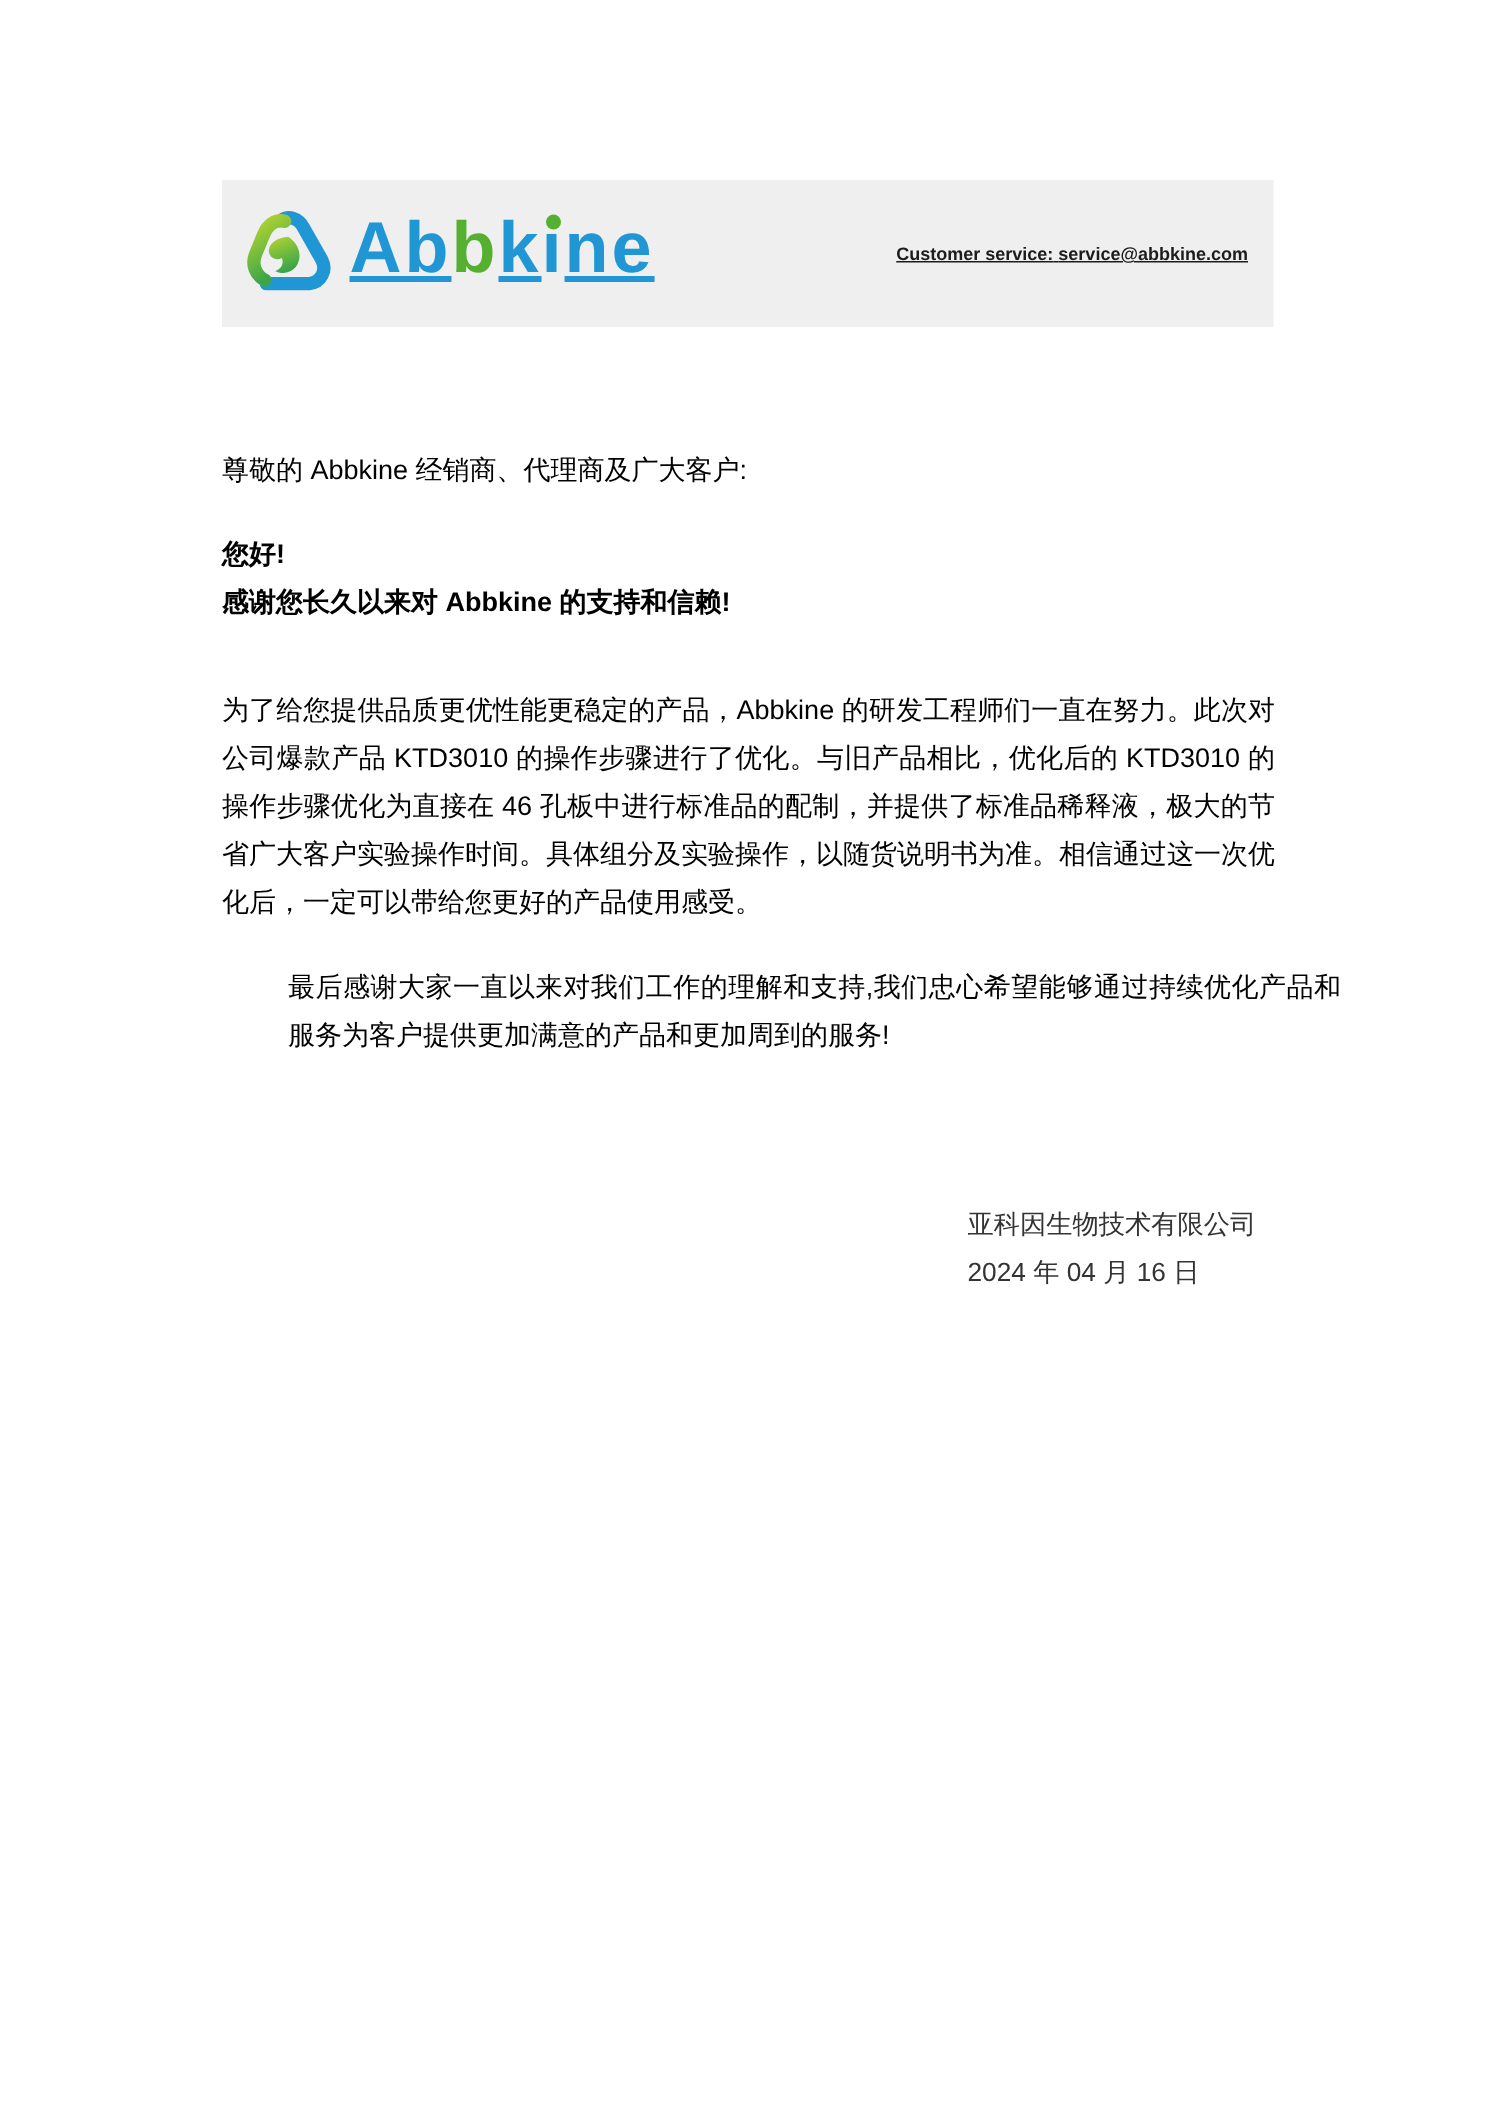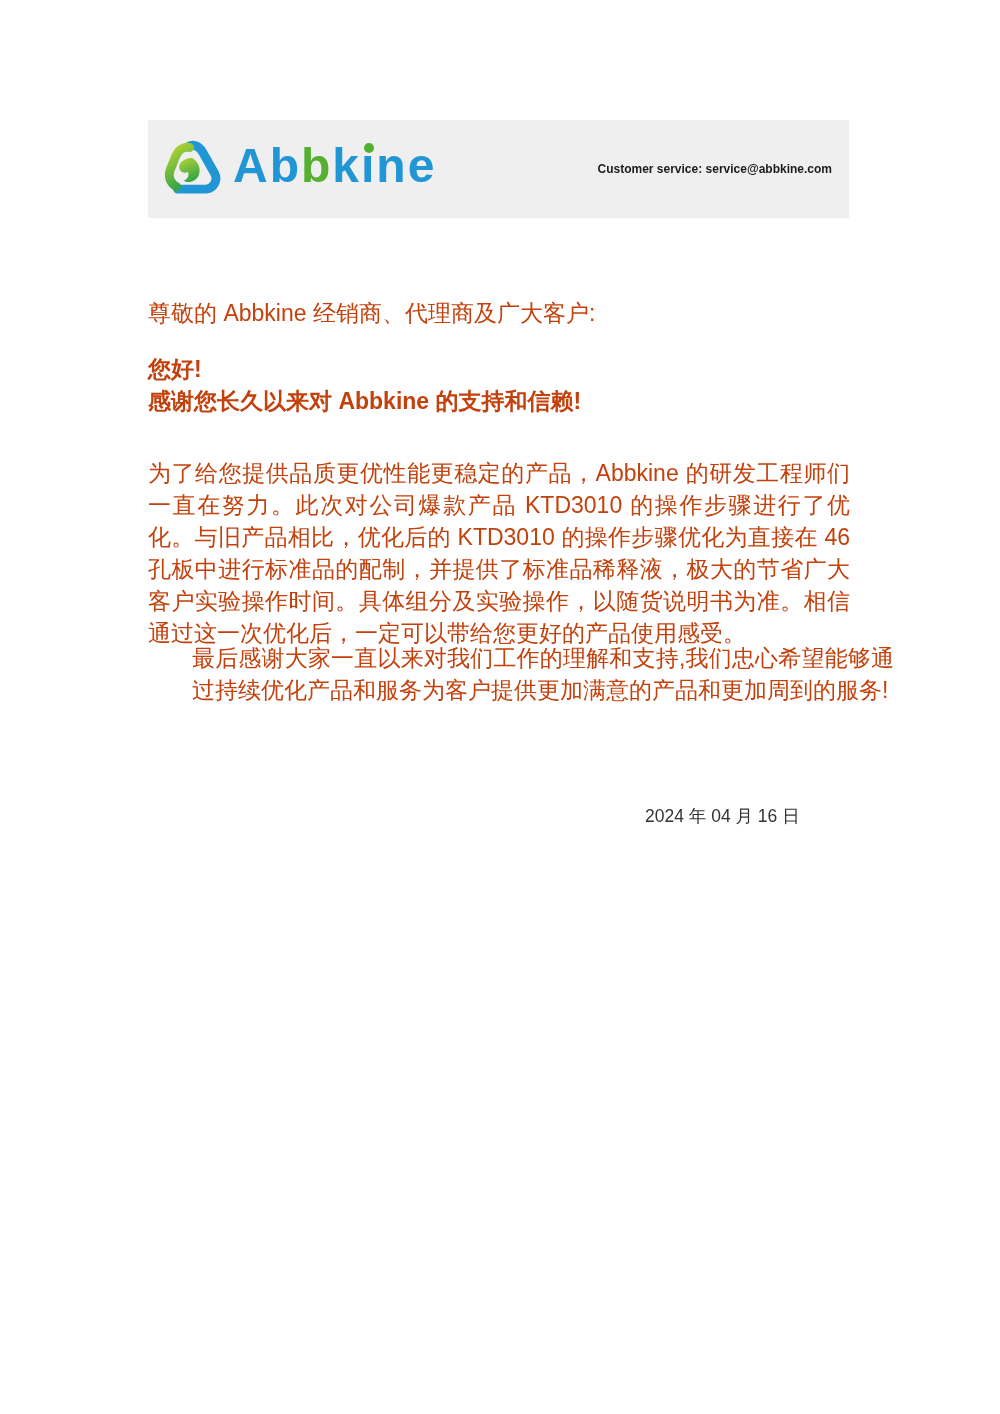--- a/index.html
+++ b/index.html
@@ -24,40 +24,41 @@
     padding: 0 17px 0 14px;
   }
   .logo { display: flex; align-items: center; gap: 9px; }
   .logo-mark { display: block; }
   .wordmark {
     display: inline-block;
     font-size: 48px; font-weight: bold; letter-spacing: 2px;
     line-height: 1; white-space: nowrap;
     position: relative; top: -3px;
   }
-  .wm-blue  { color: #2097d4; }
+  .wm-blue  { color: #2097d4; text-decoration: underline; }
   .wm-green { color: #55b032; }
   .wm-i     { color: #2097d4; position: relative; }
   .wm-i::after {
     content: ""; position: absolute;
     left: 50%; transform: translateX(-50%);
     top: 4px; width: 10px; height: 10px;
     border-radius: 50%; background: #55b032;
   }
   .contacts {
     text-align: right;
     font-size: 12px; font-weight: bold;
     color: #1c1c1c; line-height: 28px;
     white-space: nowrap;
+    text-decoration: underline;
   }
 
   
   .txt {
     position: absolute; left: 148px; width: 702px;
-    font-size: 23px; line-height: 32px; color: #c2410c;
+    font-size: 18px; line-height: 32px; color: #000000;
   }
   .salutation { top: 297px; }
   .greeting   { top: 353px; font-weight: bold; }
   .greeting .line { display: block; }
   .para {
     text-align: justify;
     text-justify: inter-ideograph;
   }
   .para-1 { top: 457px; }
   .para-2 { top: 642px; margin-left: 44px; }
@@ -99,17 +100,18 @@
     <p class="txt greeting">
       <span class="line">您好!</span>
       <span class="line">感谢您长久以来对 Abbkine 的支持和信赖!</span>
     </p>
 
     <p class="txt para para-1">为了给您提供品质更优性能更稳定的产品，Abbkine 的研发工程师们一直在努力。此次对公司爆款产品 KTD3010 的操作步骤进行了优化。与旧产品相比，优化后的 KTD3010 的操作步骤优化为直接在 46 孔板中进行标准品的配制，并提供了标准品稀释液，极大的节省广大客户实验操作时间。具体组分及实验操作，以随货说明书为准。相信通过这一次优化后，一定可以带给您更好的产品使用感受。</p>
 
     <p class="txt para para-2">最后感谢大家一直以来对我们工作的理解和支持,我们忠心希望能够通过持续优化产品和服务为客户提供更加满意的产品和更加周到的服务!</p>
 
     <div class="signature">
+      <div>亚科因生物技术有限公司</div>
       <div>2024 年 04 月 16 日</div>
     </div>
   </main>
 
 </div>
 
 </body></html>

